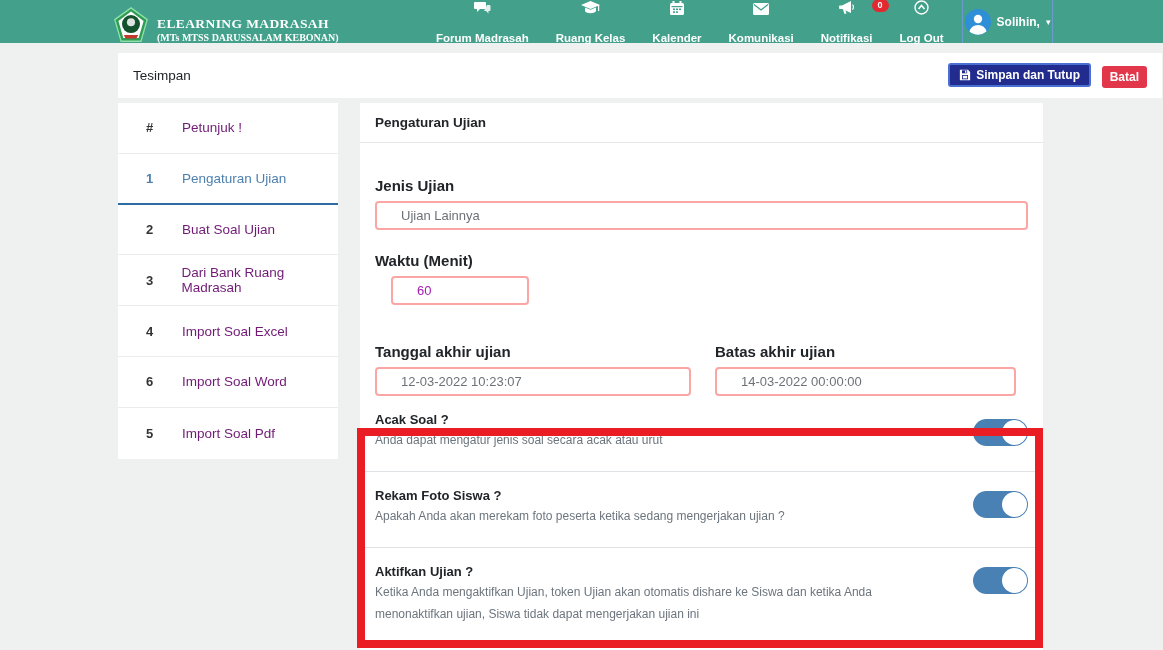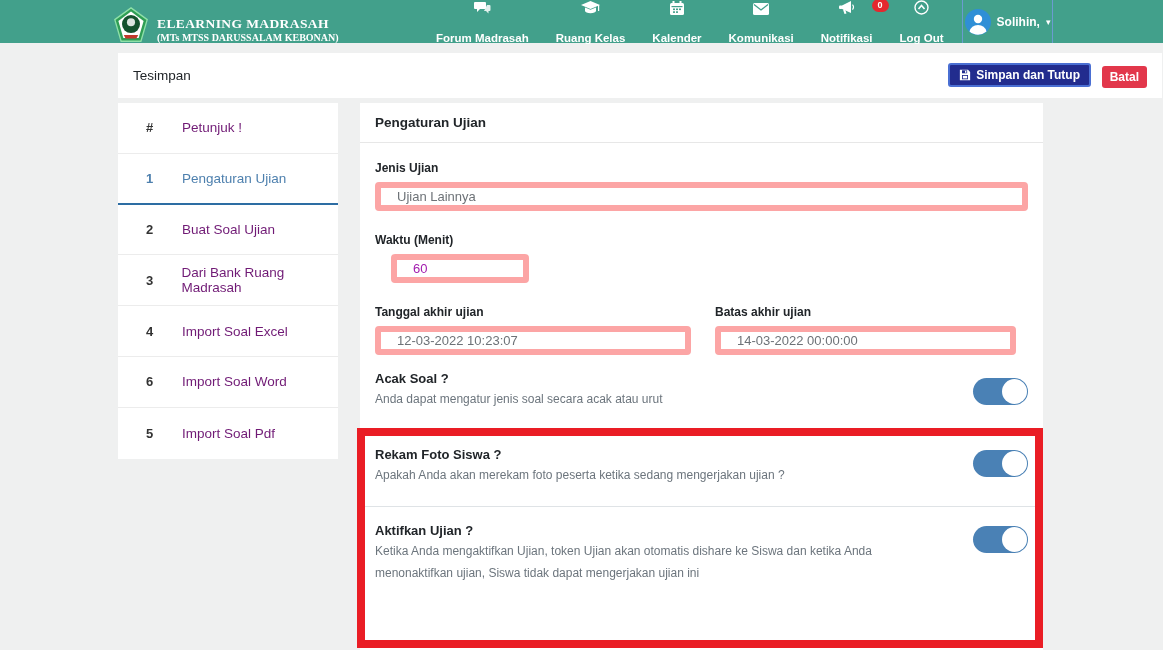--- a/index.html
+++ b/index.html
@@ -38,22 +38,22 @@
   .side-item:last-child { border-bottom:none; }
   .side-num { font-weight:bold; font-size:13px; color:#333; width:10px; }
   .side-label { font-size:13.5px; color:#701a75; }
   .side-item.active { border-bottom:2px solid #2d6da3; }
   .side-item.active .side-num, .side-item.active .side-label { color:#4e80ae; }
 
   
   .main { left:360px; top:103px; width:683px; height:547px; }
   .card-header { padding:12px 15px; border-bottom:1px solid #e7e7e7; font-weight:bold; font-size:13.5px; }
   .card-body { padding:18px 15px 0 15px; }
-  .f-label { display:block; font-weight:bold; font-size:12px; margin-bottom:7px; }
-  .f-input { display:block; width:100%; height:29px; border:6px solid #fca5a5; border-radius:4px; padding:0 16px; font-size:13px; color:#6d7277; font-family:"Liberation Sans", sans-serif; background:#fff; outline:none; }
+  .f-label { display:block; font-weight:bold; font-size:15px; margin-bottom:7px;margin-top:16px; }
+  .f-input { display:block; width:100%; height:29px; border:2px solid #fca5a5; border-radius:4px; padding:0 24px; font-size:13px; color:#6d7277; font-family:"Liberation Sans", sans-serif; background:#fff; outline:none; }
   .f-group { margin-bottom:22px; }
   .f-input.small { width:138px; margin-left:16px; color:#a21caf; }
   .date-row { display:flex; gap:24px; margin-bottom:4px; }
   .date-col-1 { width:316px; }
   .date-col-2 { width:301px; }
 
   
   .toggle-row { position:relative; margin:0 -15px; padding:12px 15px 20px 15px; border-bottom:1px solid #dfe3e6; }
   .toggle-row + .toggle-row { padding-top:16px; }
   .toggle-row:last-child { border-bottom:none; }

